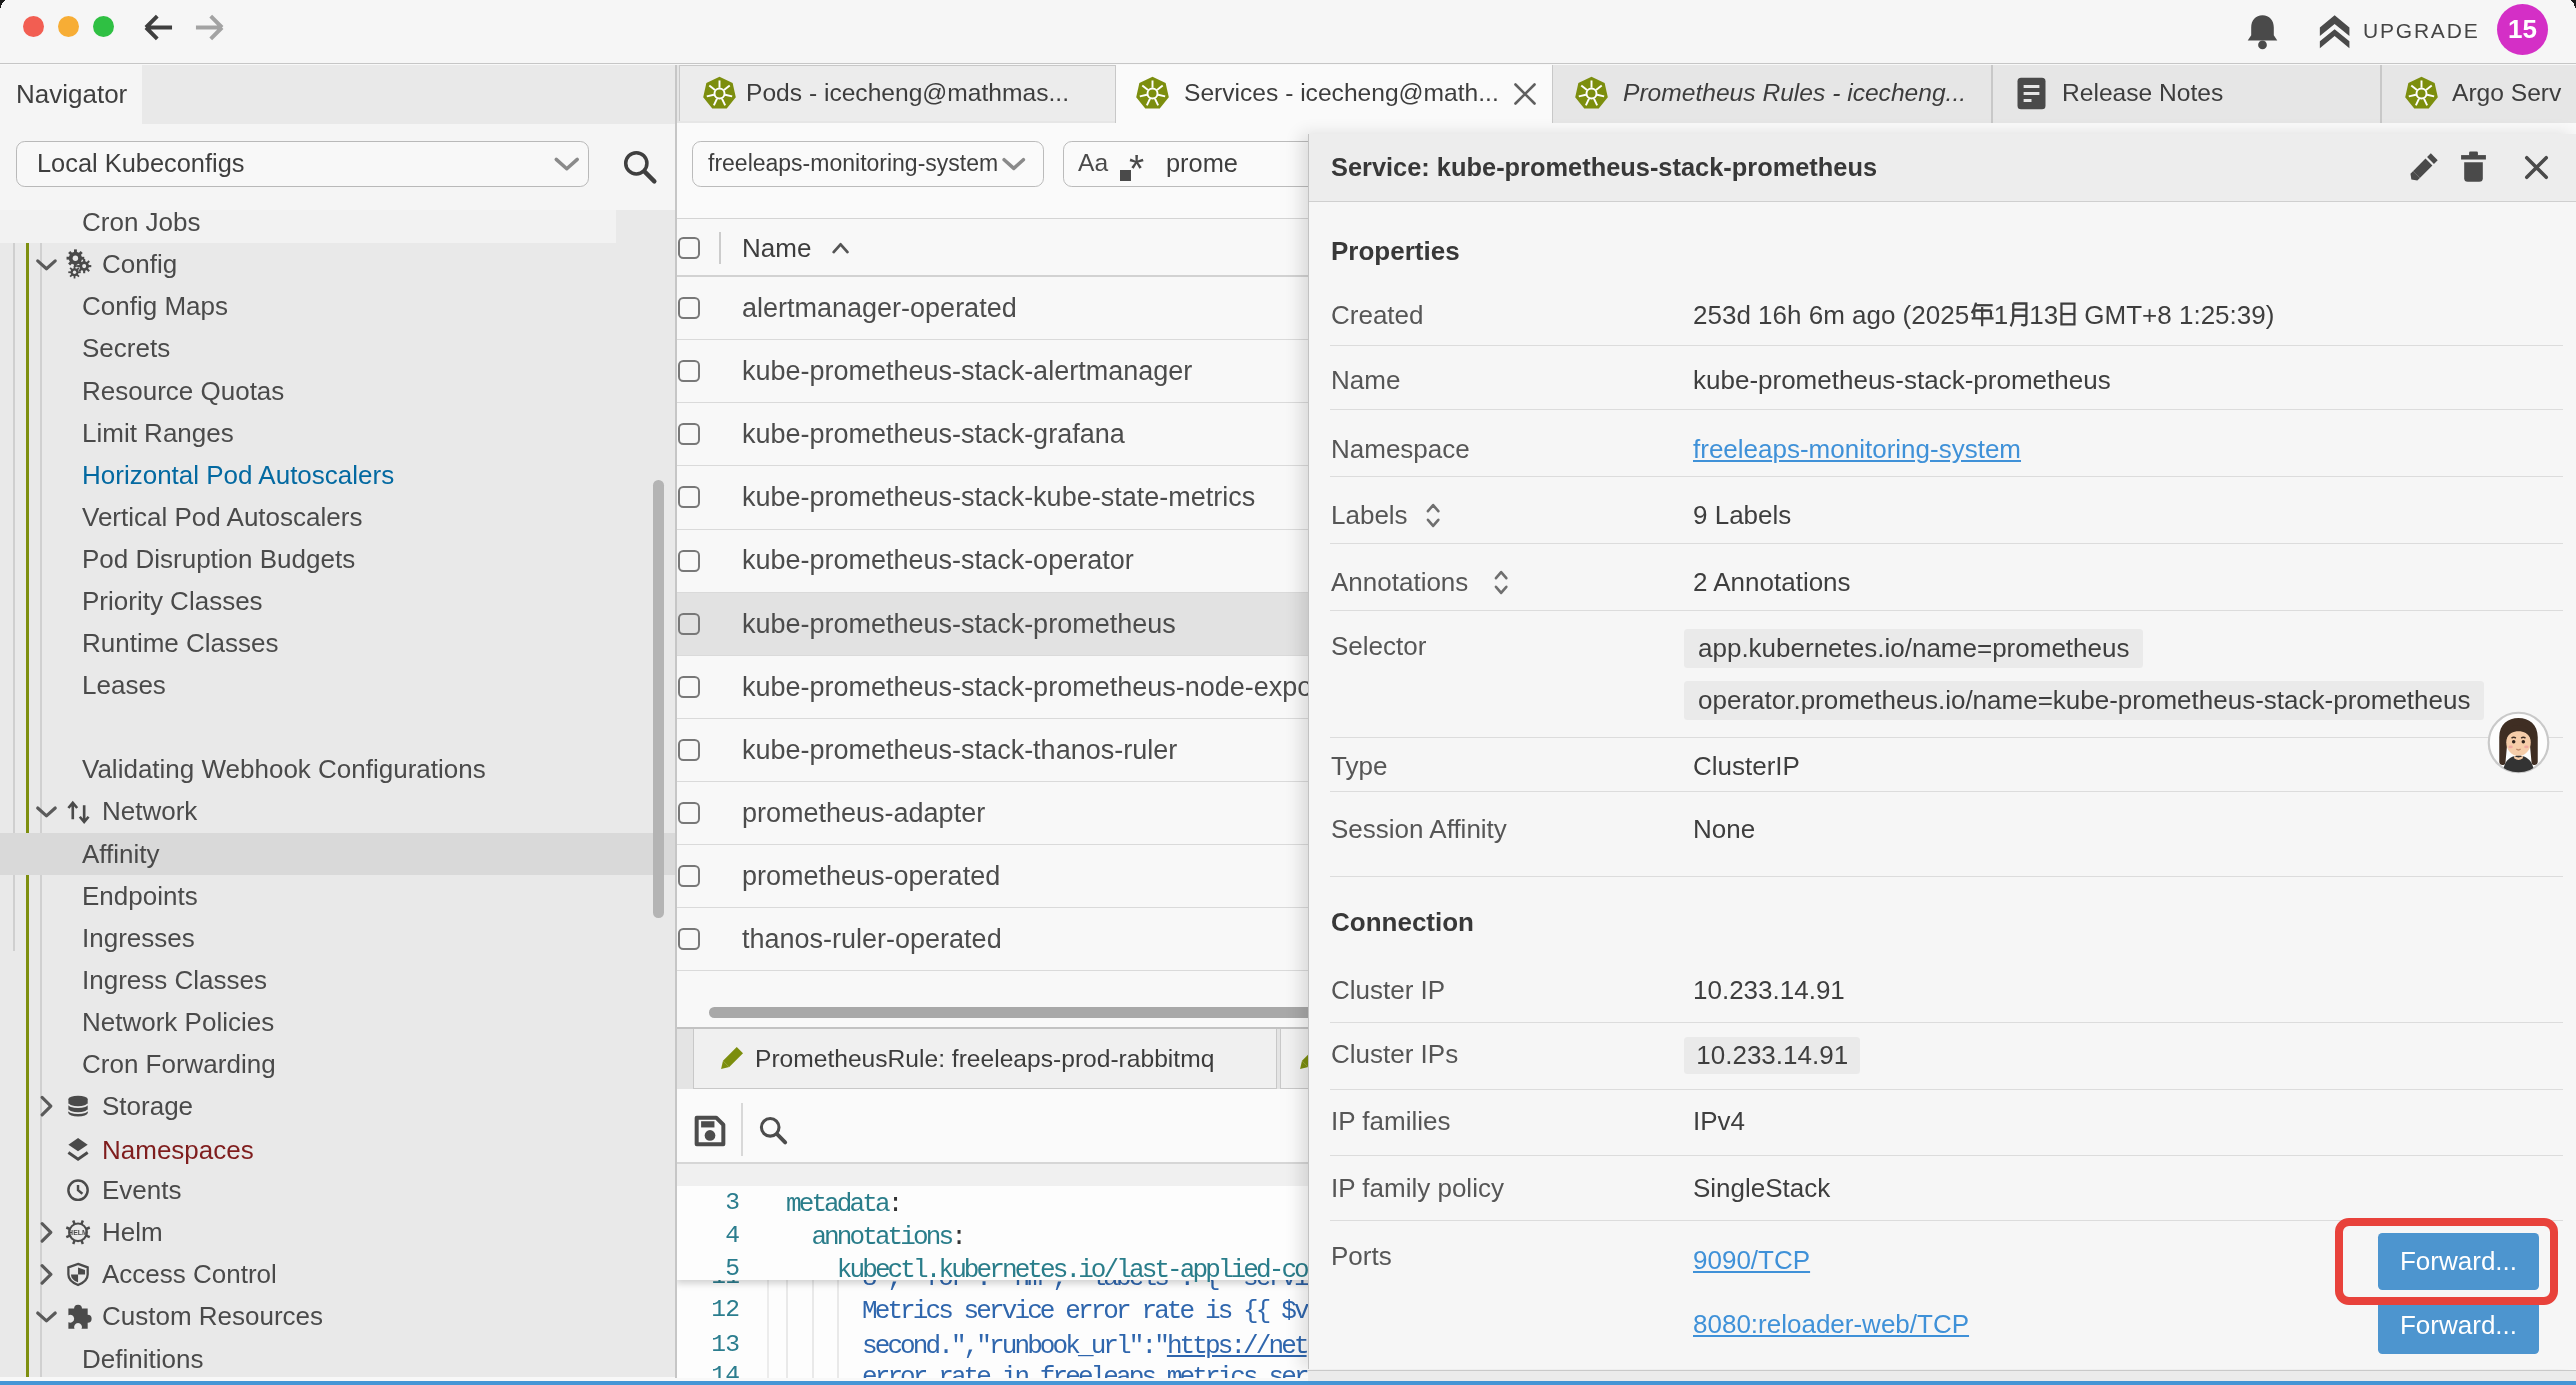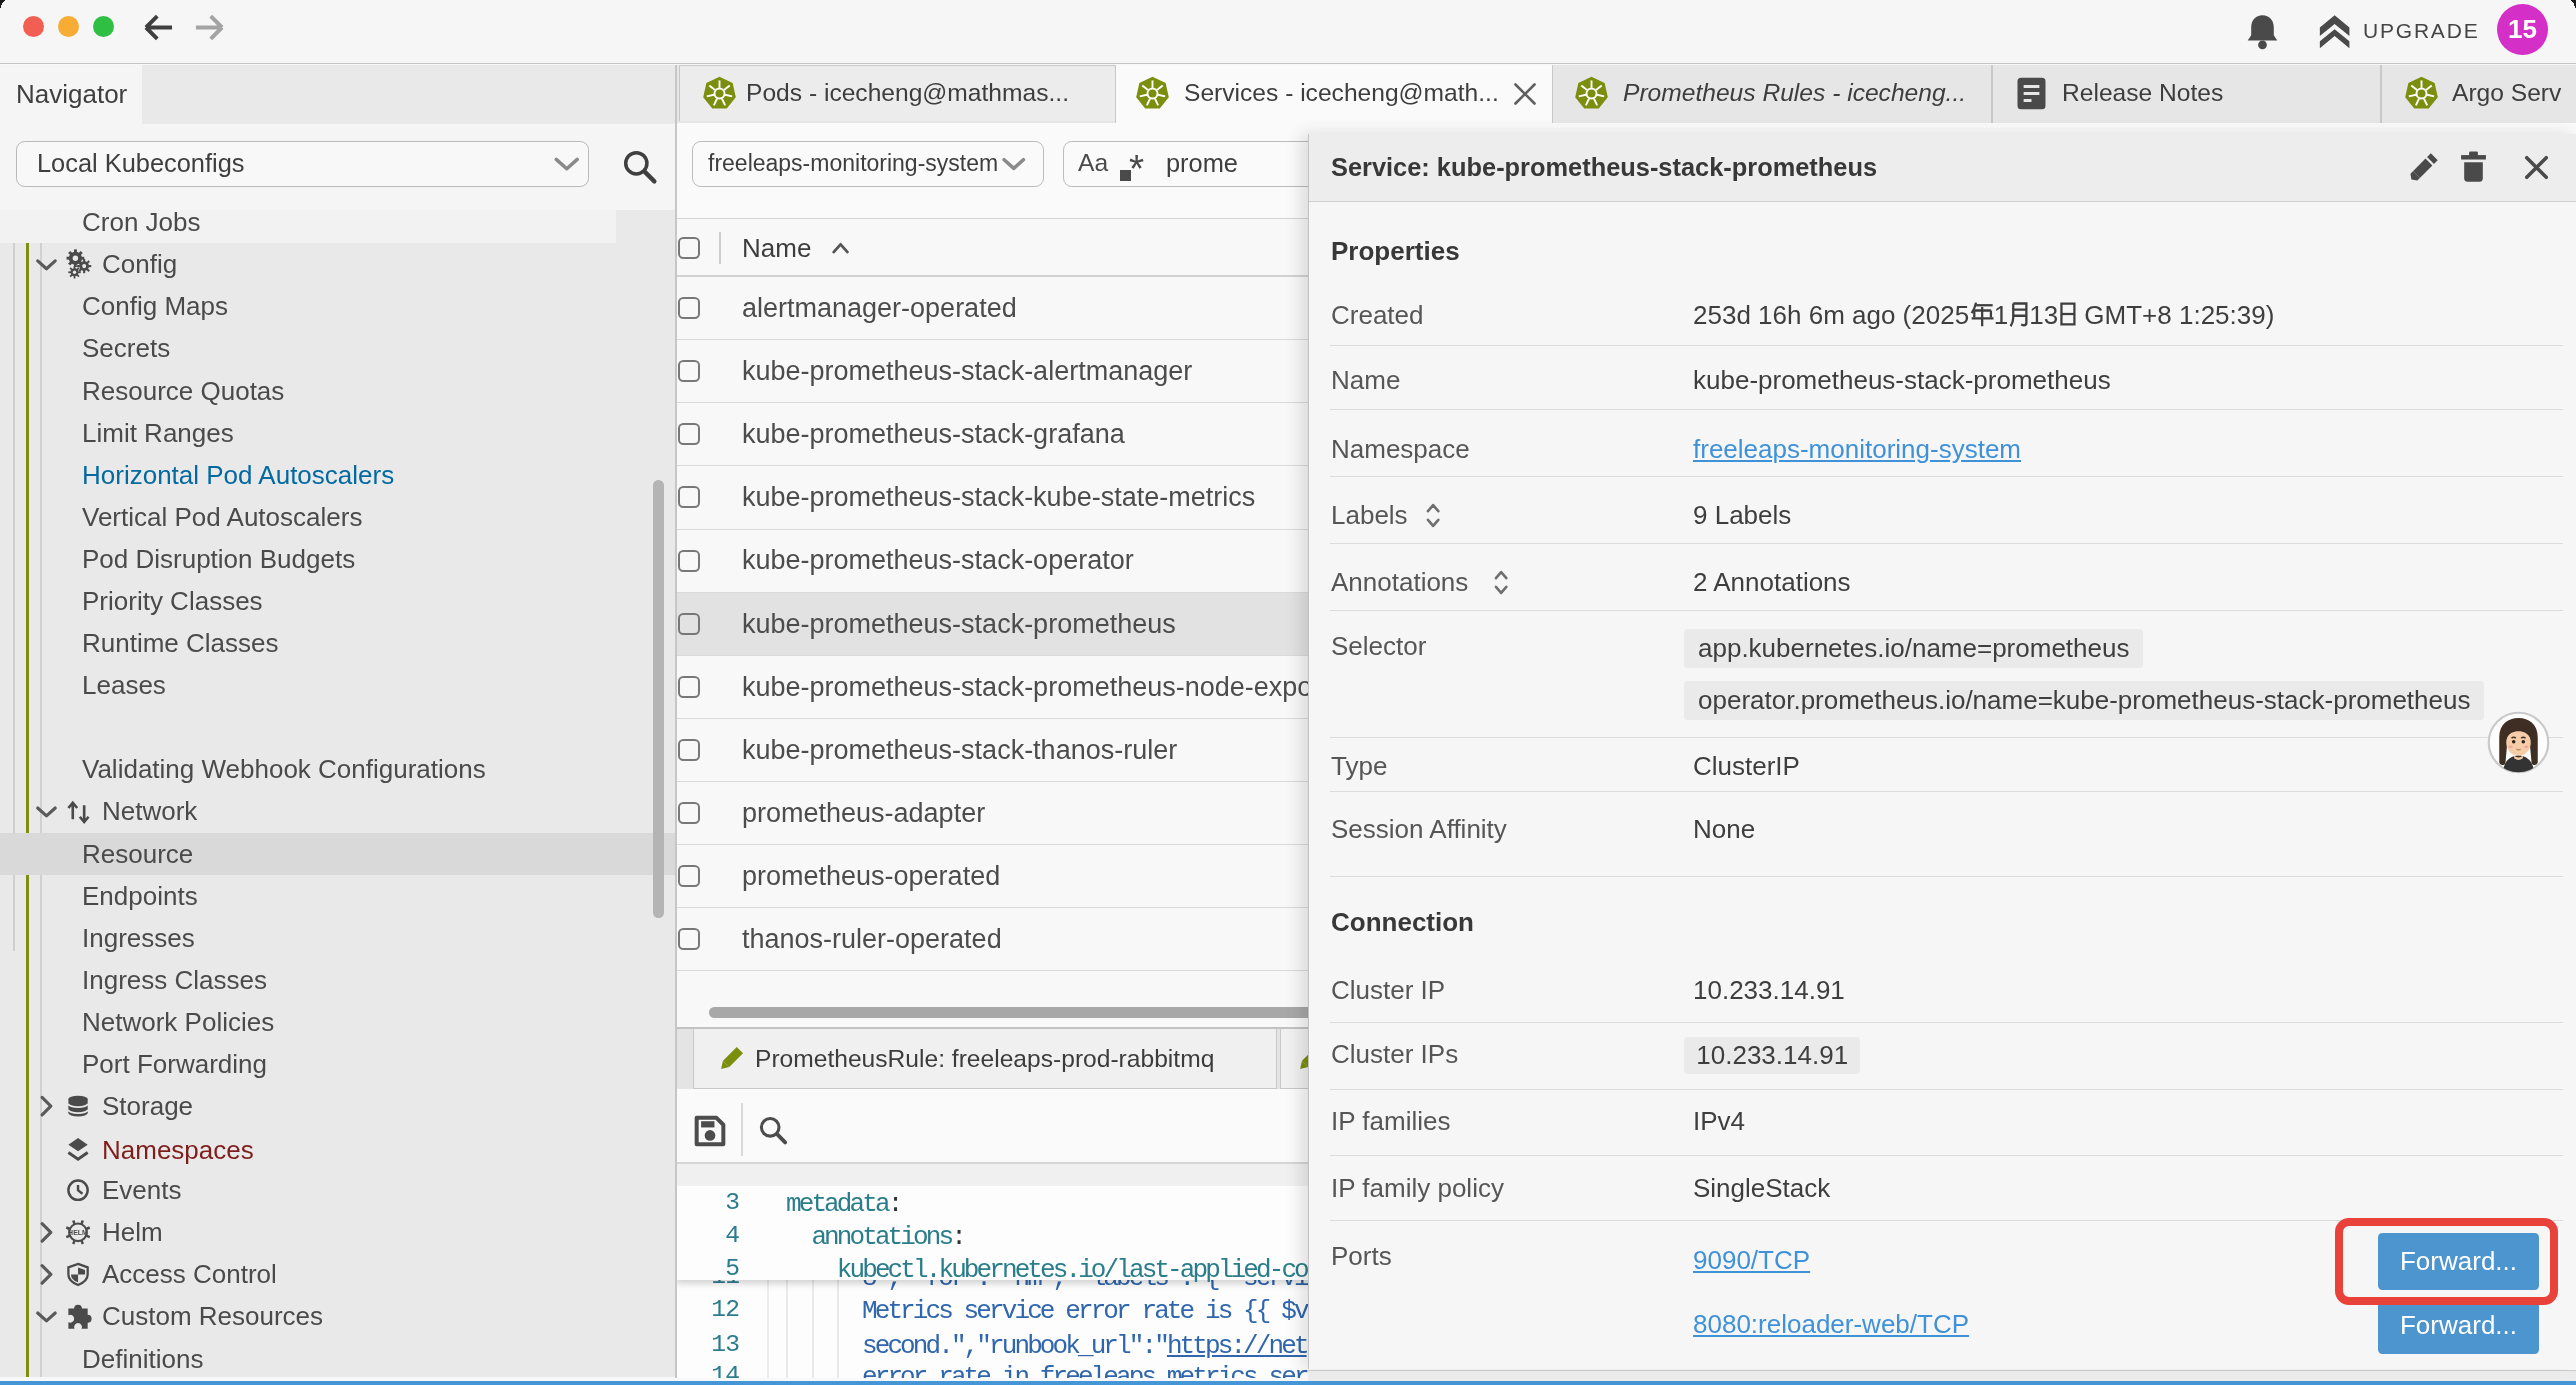--- a/index.html
+++ b/index.html
@@ -58,26 +58,26 @@
     <div class="abs txt" style="left:82px;top:202px;height:42px;line-height:42px;font-size:26px;color:#4a4a4a;white-space:nowrap">Limit Ranges</div>
     <div class="abs txt" style="left:82px;top:244px;height:42px;line-height:42px;font-size:26px;color:#0369a1;white-space:nowrap">Horizontal Pod Autoscalers</div>
     <div class="abs txt" style="left:82px;top:286px;height:42px;line-height:42px;font-size:26px;color:#4a4a4a;white-space:nowrap">Vertical Pod Autoscalers</div>
     <div class="abs txt" style="left:82px;top:328px;height:42px;line-height:42px;font-size:26px;color:#4a4a4a;white-space:nowrap">Pod Disruption Budgets</div>
     <div class="abs txt" style="left:82px;top:370px;height:42px;line-height:42px;font-size:26px;color:#4a4a4a;white-space:nowrap">Priority Classes</div>
     <div class="abs txt" style="left:82px;top:412px;height:42px;line-height:42px;font-size:26px;color:#4a4a4a;white-space:nowrap">Runtime Classes</div>
     <div class="abs txt" style="left:82px;top:454px;height:42px;line-height:42px;font-size:26px;color:#4a4a4a;white-space:nowrap">Leases</div>
     <div class="abs txt" style="left:82px;top:538px;height:42px;line-height:42px;font-size:26px;color:#4a4a4a;white-space:nowrap">Validating Webhook Configurations</div>
     <div class="abs txt" style="left:102px;top:580px;height:42px;line-height:42px;font-size:26px;color:#4a4a4a;white-space:nowrap">Network</div>
     <div class="abs" style="left:0;top:623px;width:676px;height:42px;background:#d9d9d9"></div>
-    <div class="abs txt" style="left:82px;top:623px;height:42px;line-height:42px;font-size:26px;color:#4a4a4a;white-space:nowrap">Resource</div>
+    <div class="abs txt" style="left:82px;top:623px;height:42px;line-height:42px;font-size:26px;color:#4a4a4a;white-space:nowrap">Affinity</div>
     <div class="abs txt" style="left:82px;top:665px;height:42px;line-height:42px;font-size:26px;color:#4a4a4a;white-space:nowrap">Endpoints</div>
     <div class="abs txt" style="left:82px;top:707px;height:42px;line-height:42px;font-size:26px;color:#4a4a4a;white-space:nowrap">Ingresses</div>
     <div class="abs txt" style="left:82px;top:749px;height:42px;line-height:42px;font-size:26px;color:#4a4a4a;white-space:nowrap">Ingress Classes</div>
     <div class="abs txt" style="left:82px;top:791px;height:42px;line-height:42px;font-size:26px;color:#4a4a4a;white-space:nowrap">Network Policies</div>
-    <div class="abs txt" style="left:82px;top:833px;height:42px;line-height:42px;font-size:26px;color:#4a4a4a;white-space:nowrap">Port Forwarding</div>
+    <div class="abs txt" style="left:82px;top:833px;height:42px;line-height:42px;font-size:26px;color:#4a4a4a;white-space:nowrap">Cron Forwarding</div>
     <div class="abs txt" style="left:102px;top:875px;height:42px;line-height:42px;font-size:26px;color:#4a4a4a;white-space:nowrap">Storage</div>
     <div class="abs txt" style="left:102px;top:919px;height:42px;line-height:42px;font-size:26px;color:#7f1d1d;white-space:nowrap">Namespaces</div>
     <div class="abs txt" style="left:102px;top:959px;height:42px;line-height:42px;font-size:26px;color:#4a4a4a;white-space:nowrap">Events</div>
     <div class="abs txt" style="left:102px;top:1001px;height:42px;line-height:42px;font-size:26px;color:#4a4a4a;white-space:nowrap">Helm</div>
     <div class="abs txt" style="left:102px;top:1043px;height:42px;line-height:42px;font-size:26px;color:#4a4a4a;white-space:nowrap">Access Control</div>
     <div class="abs txt" style="left:102px;top:1085px;height:42px;line-height:42px;font-size:26px;color:#4a4a4a;white-space:nowrap">Custom Resources</div>
     <div class="abs txt" style="left:82px;top:1128px;height:42px;line-height:42px;font-size:26px;color:#4a4a4a;white-space:nowrap">Definitions</div>
     <svg class="abs" style="left:0;top:0" width="676" height="1167" viewBox="0 0 771 1331">
       <polyline points="43.0,58.0 53,67.0 63.0,58.0" fill="none" stroke="#5a5a5a" stroke-width="3.6" stroke-linecap="round" stroke-linejoin="round"></polyline>
       <rect x="-1.6" y="-10.1" width="3.3" height="6.3" fill="#4a4a4a" transform="translate(86,55) rotate(0)"></rect>

